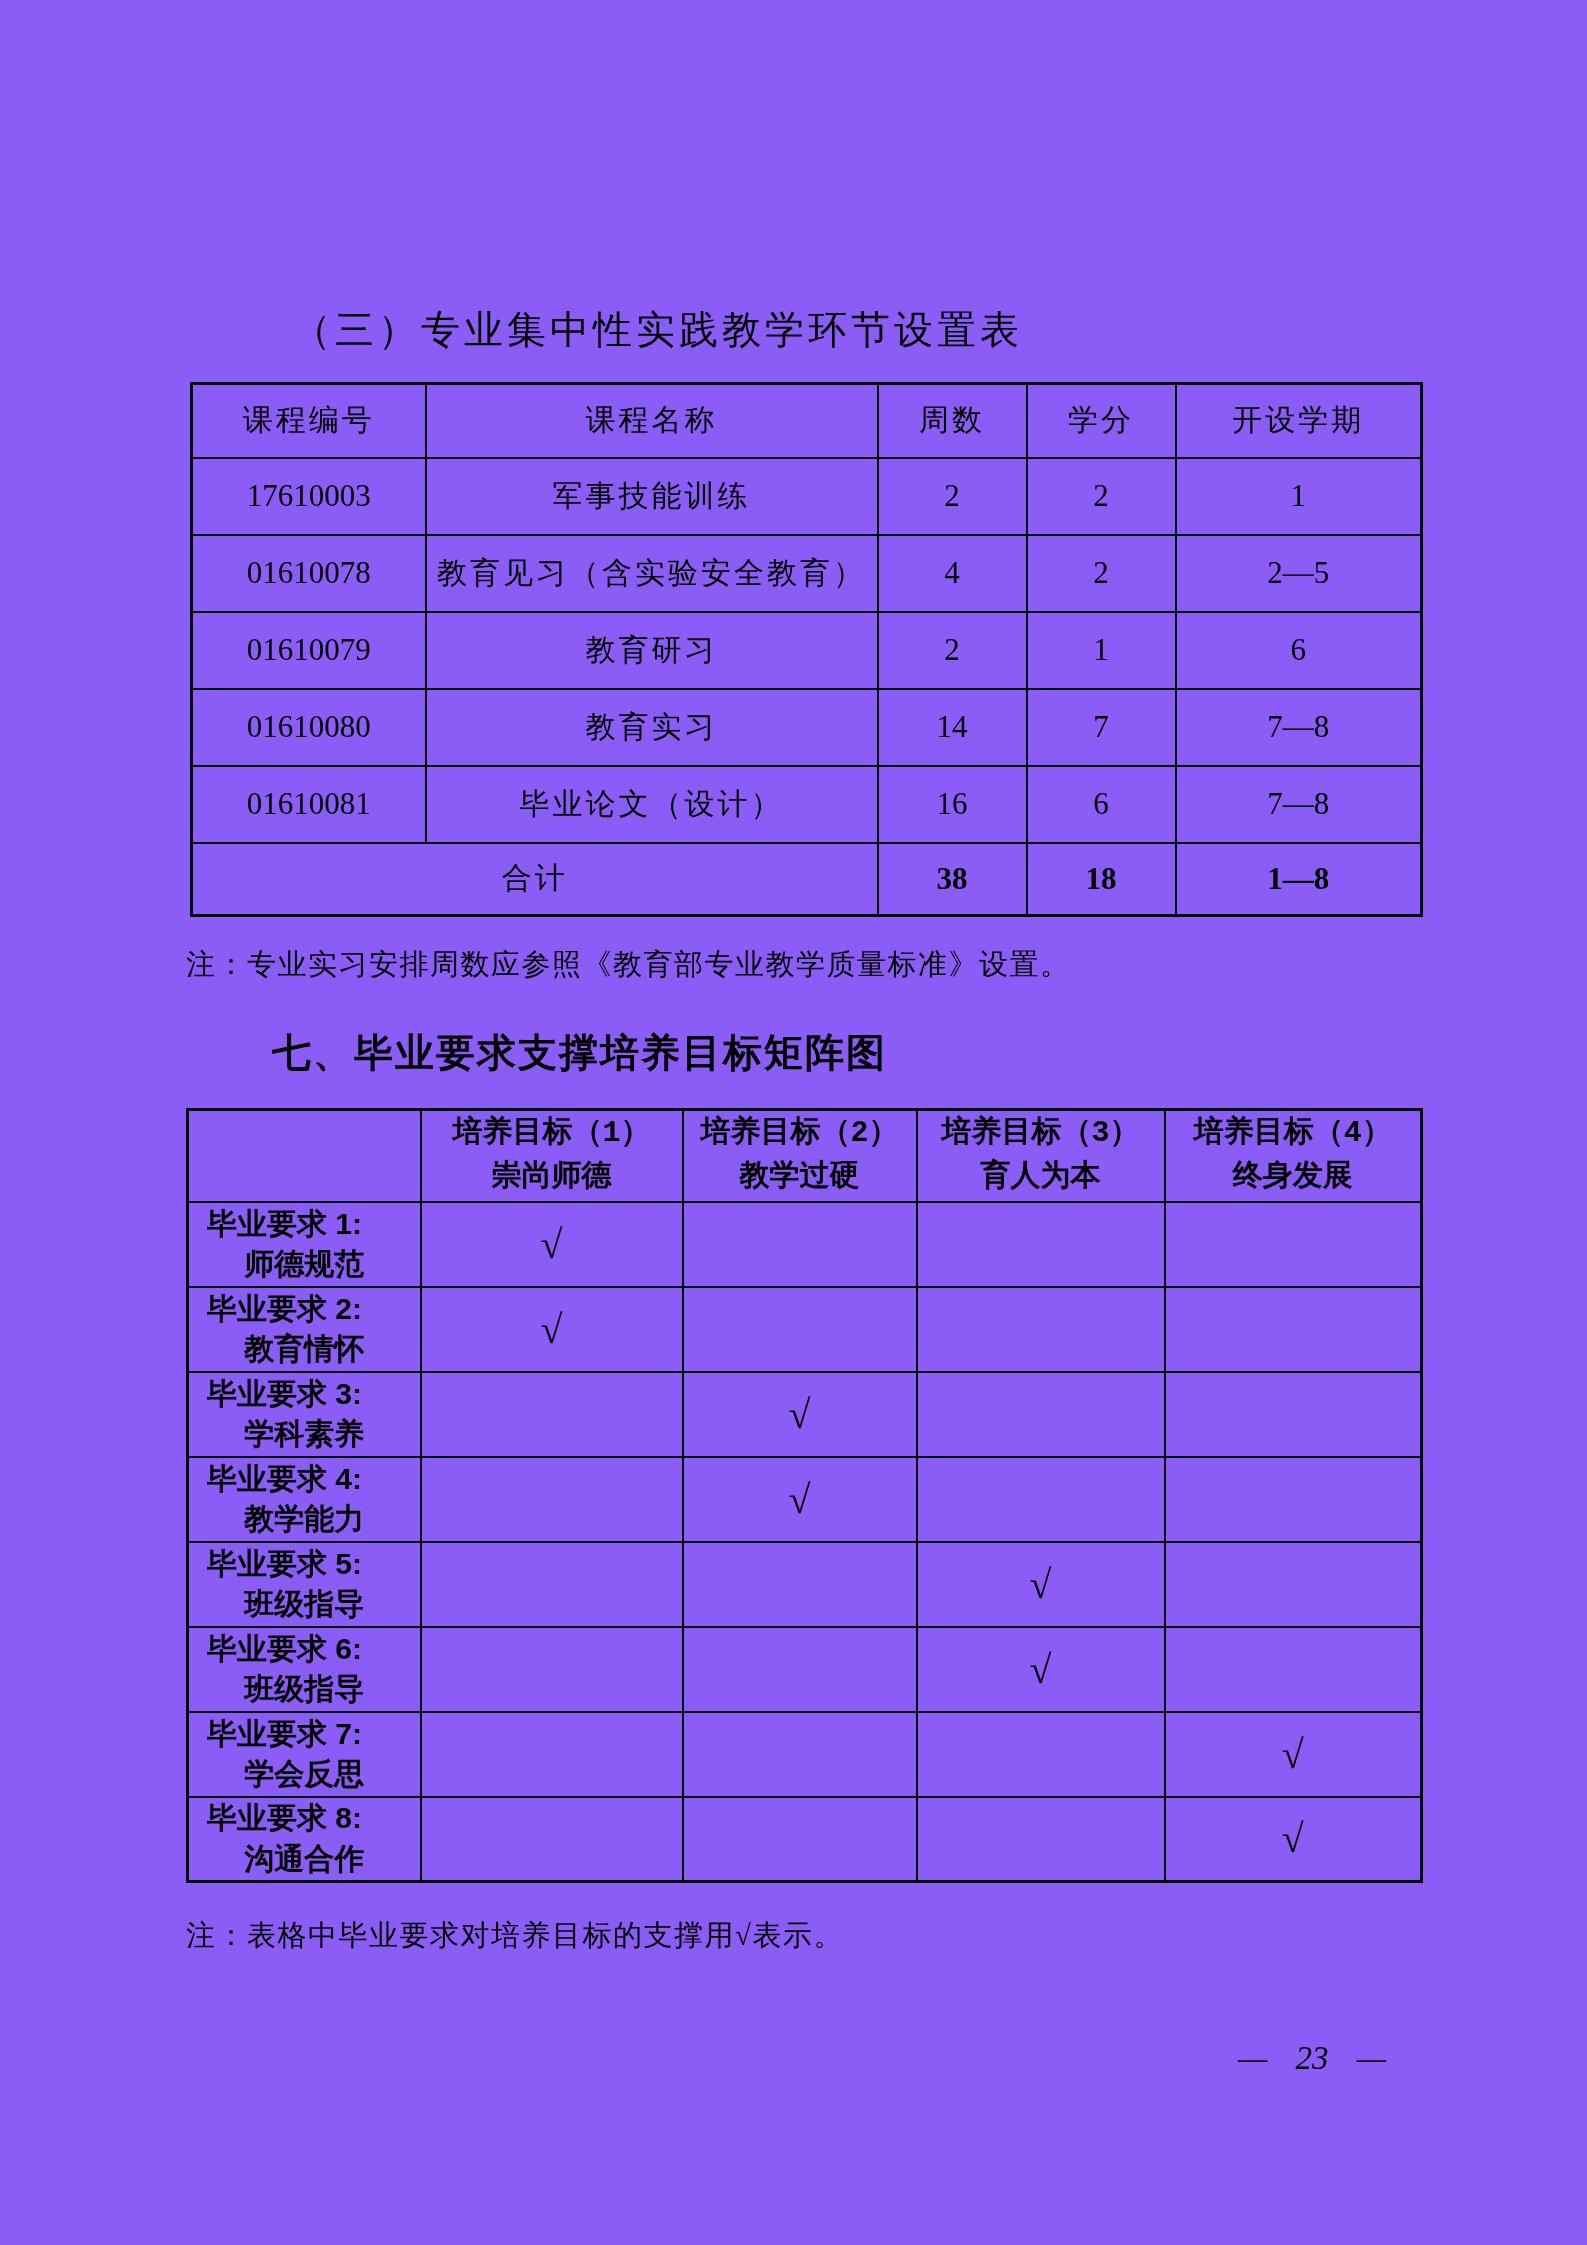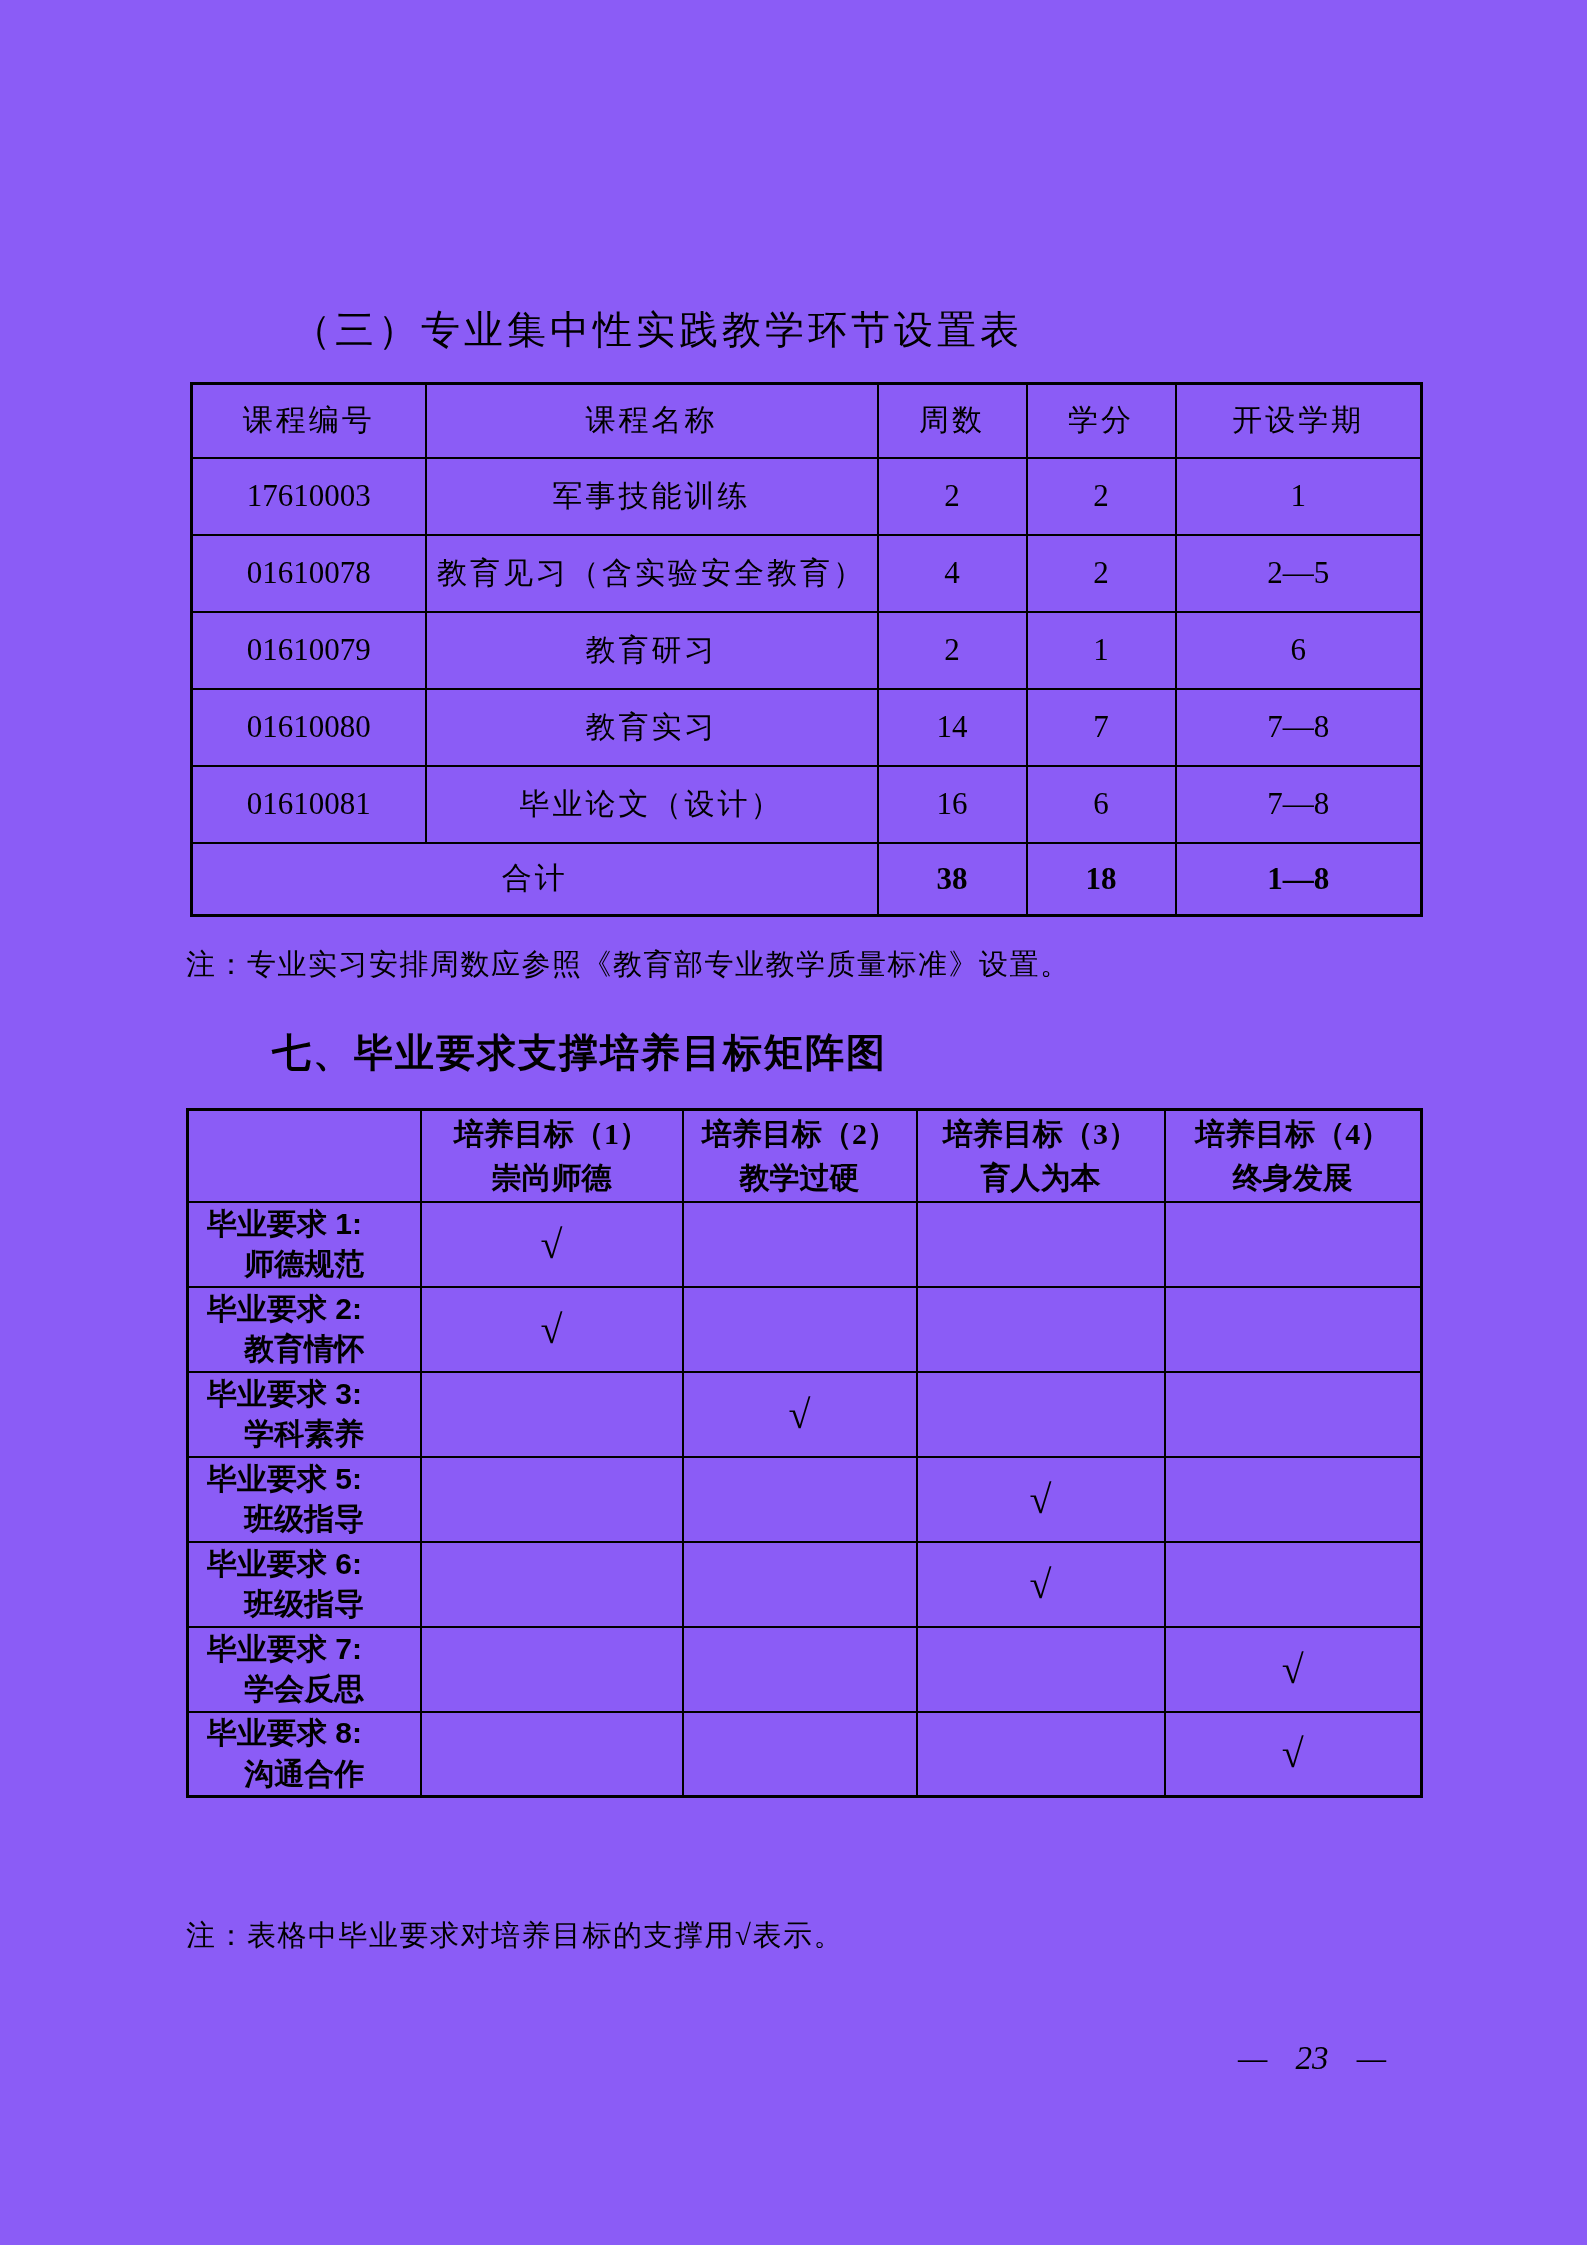--- a/index.html
+++ b/index.html
@@ -86,21 +86,21 @@
     width: 1234px;
     border: 3px solid #000;
   }
   .t2 td {
     border: 2px solid #000;
     vertical-align: middle;
     text-align: center;
   }
   .t2 .head-row { height: 92px; }
   .t2 .head-row td {
-    font-family: Liberation Serif, serif;
+    font-family: Liberation Mono, monospace;
     font-weight: bold;
     font-size: 30px;
   }
   .t2 .head-line { line-height: 1.45; }
   .t2 .req-row { height: 85px; }
   .t2 .cell-req {
     font-family: "Liberation Sans", "DejaVu Sans", sans-serif;
     font-weight: bold;
     font-size: 30px;
   }
@@ -248,20 +248,30 @@
           <div class="req-line1">毕业要求 3:</div>
           <div class="req-line2">学科素养</div>
         </td>
         <td class="cell-mark"></td>
         <td class="cell-mark">√</td>
         <td class="cell-mark"></td>
         <td class="cell-mark"></td>
       </tr>
       <tr class="req-row">
         <td class="cell-req">
+          <div class="req-line1">毕业要求 4:</div>
+          <div class="req-line2">教学能力</div>
+        </td>
+        <td class="cell-mark"></td>
+        <td class="cell-mark">√</td>
+        <td class="cell-mark"></td>
+        <td class="cell-mark"></td>
+      </tr>
+      <tr class="req-row">
+        <td class="cell-req">
           <div class="req-line1">毕业要求 5:</div>
           <div class="req-line2">班级指导</div>
         </td>
         <td class="cell-mark"></td>
         <td class="cell-mark"></td>
         <td class="cell-mark">√</td>
         <td class="cell-mark"></td>
       </tr>
       <tr class="req-row">
         <td class="cell-req">

